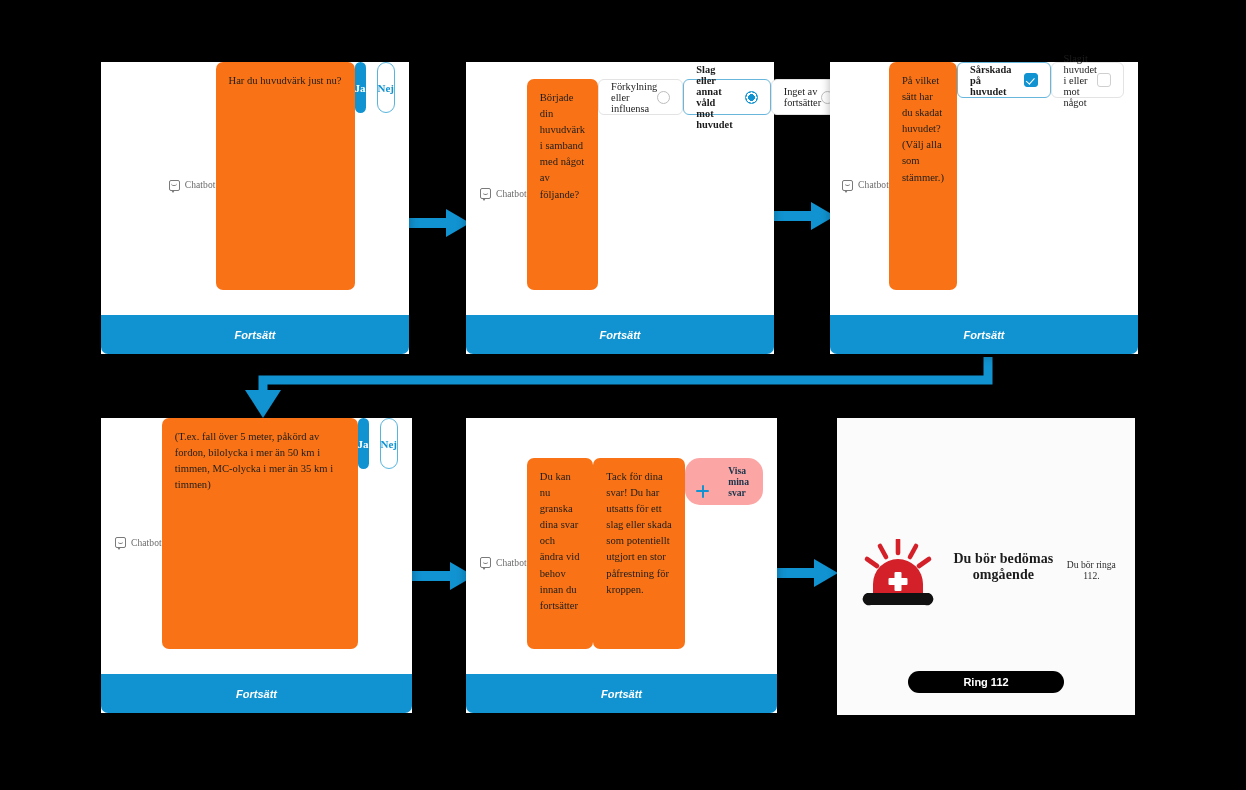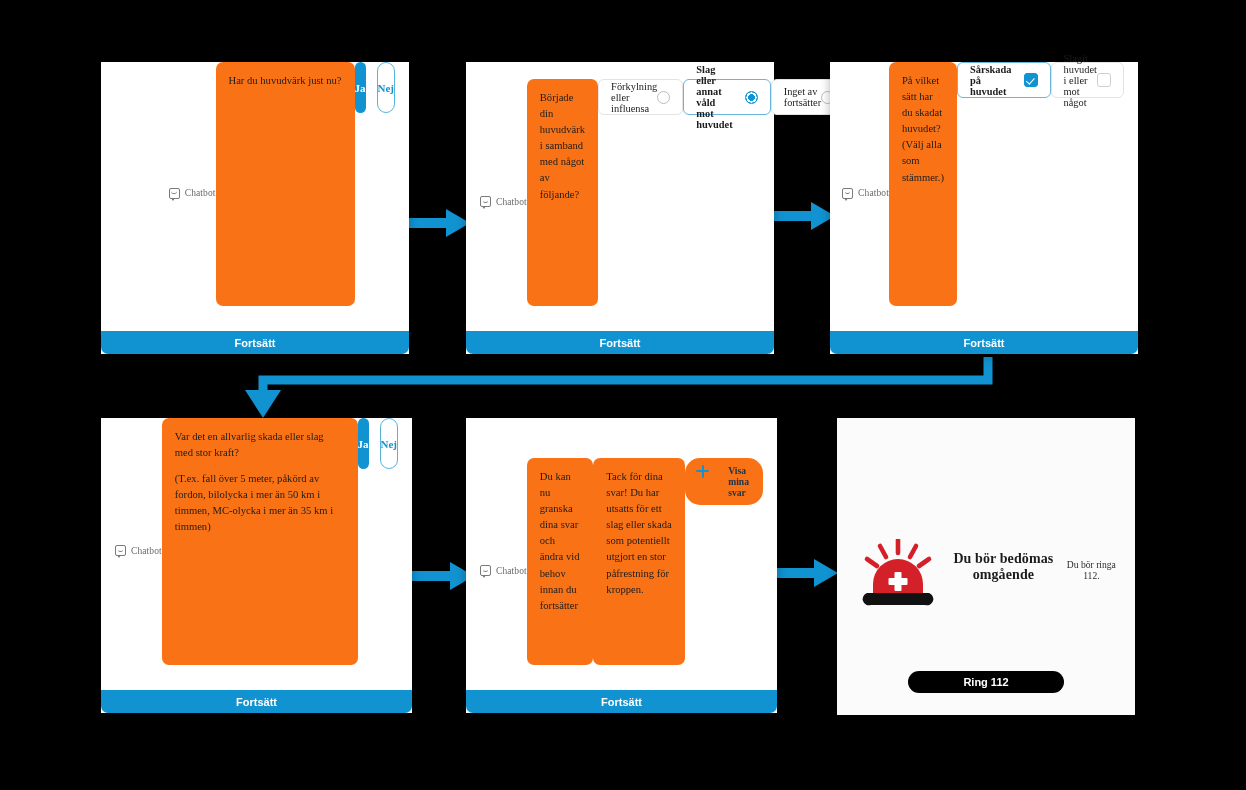--- a/index.html
+++ b/index.html
@@ -179,23 +179,23 @@
     left: 3.6px; top: 1.7px;
     width: 3.6px; height: 6.6px;
     border: solid #ffffff;
     border-width: 0 1.8px 1.8px 0;
     transform: rotate(42deg);
   }
 
   
   .chip {
     display: inline-flex;
-    align-items: flex-start;
+    align-items: flex-end;
     gap: 19px;
-    background: #f97316;
+    background: #fca5a5;
     border-radius: 15px;
     padding: 7px 14px 7px 11px;
     font-size: 9.6px;
     font-weight: bold;
     color: #16344a;
     align-self: flex-start;
     margin-bottom: 10px;
   }
   .plus {
     width: 13px; height: 13px;
@@ -207,29 +207,30 @@
     position: absolute;
     background: #1193d1;
     border-radius: 1px;
   }
   .plus::before { left: 0; top: 5.3px; width: 13px; height: 2.2px; }
   .plus::after  { top: 0; left: 5.3px; height: 13px; width: 2.2px; }
 
   
   .continue {
     flex: 0 0 auto;
-    height: 23px;
+    height: 39px;
     background: #1193d1;
     color: #ffffff;
     font-size: 11px;
     font-weight: bold;
     display: flex;
     align-items: center;
     justify-content: center;
     border-radius: 0 0 7px 7px;
+    font-style: italic;
   }
 
   
   .siren {
     width: 86px;
     height: 72px;
     position: relative;
     margin: 28px auto 12px;
   }
   .result-title {
@@ -367,21 +368,20 @@
     <div class="continue">Fortsätt</div>
   </div>
 
   <div class="card" style="left:101px; top:418px; width:311px; height:295px;">
     <div class="card-body">
       <div class="bot-label">
         <span class="bot-icon"></span>
         <span>Chatbot</span>
       </div>
       <div class="bubble">
-        <p>Var det en allvarlig skada eller slag med stor kraft?</p>
         <p>(T.ex. fall över 5 meter, påkörd av fordon, bilolycka i mer än 50 km i timmen, MC-olycka i mer än 35 km i timmen)</p>
       </div>
       <div class="yn-row">
         <div class="btn-pill filled">Ja</div>
         <div class="btn-pill outline">Nej</div>
       </div>
     </div>
     <div class="continue">Fortsätt</div>
   </div>
 

